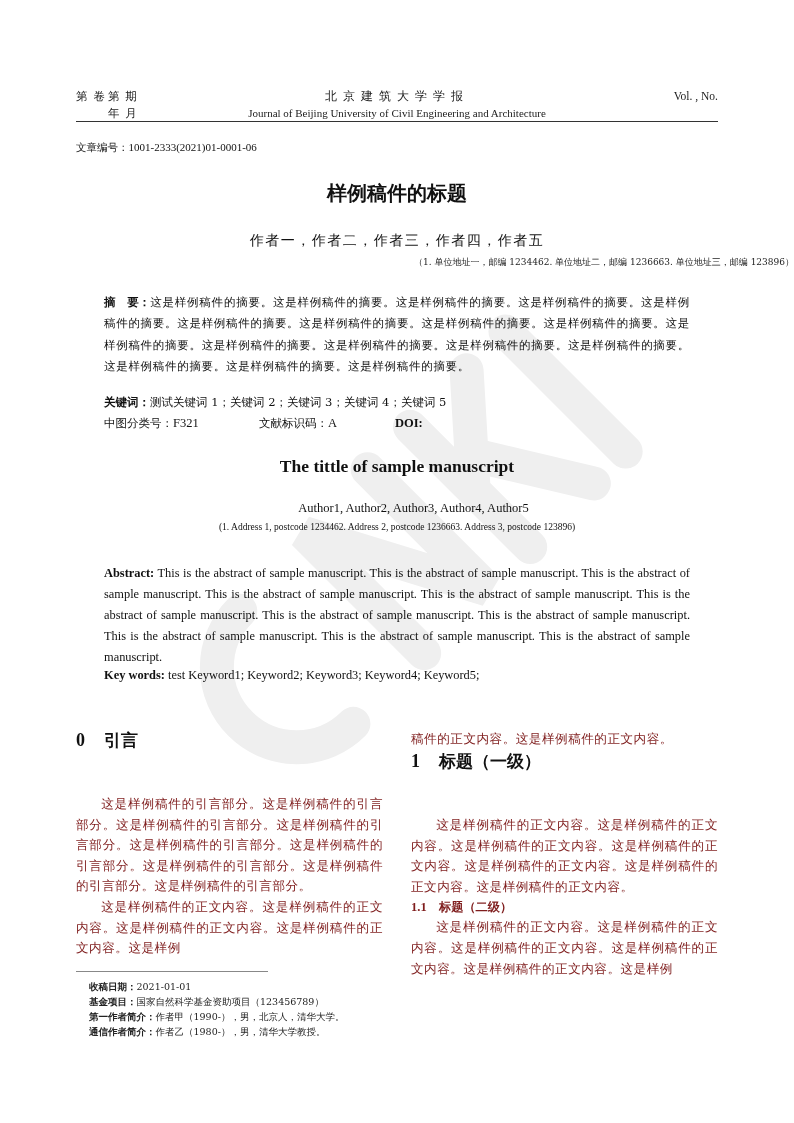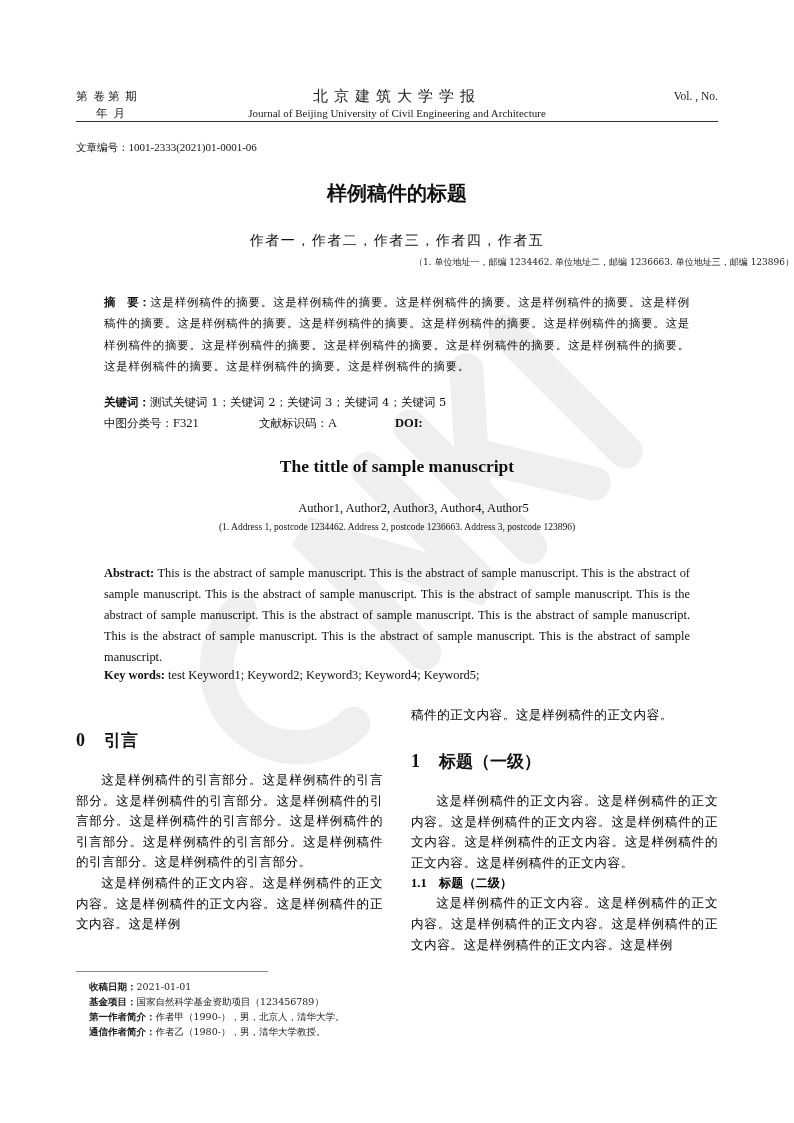--- a/index.html
+++ b/index.html
@@ -10,24 +10,24 @@
     position: absolute; left: 150px; top: 270px; width: 520px; height: 520px;
     pointer-events: none; z-index: 0;
   }
   .watermark svg { width: 100%; height: 100%; }
 
   .page { position: absolute; inset: 0; z-index: 1; }
 
   
   .hdr { position: absolute; left: 76px; right: 76px; top: 88px; height: 34px; font-size: 11.5px; color: #222; }
   .hdr-left { position: absolute; left: 0; top: 0; line-height: 17px; }
-  .hdr-left .l2 { padding-left: 20px; }
+  .hdr-left .l2 { padding-left: 20px; text-align: right; }
   .hdr-left span { letter-spacing: 3px; }
   .hdr-center { position: absolute; left: 0; right: 0; top: 0; text-align: center; line-height: 17px; }
-  .hdr-center .cn { letter-spacing: 6px; font-size: 15px; }
+  .hdr-center .cn { letter-spacing: 6px; font-size: 12px; }
   .hdr-center .en { font-size: 11px; }
   .hdr-right { position: absolute; right: 0; top: 0; line-height: 17px; font-size: 11.5px; }
   .hdr-rule { position: absolute; left: 76px; right: 76px; top: 121px; border-top: 1.6px solid #333; }
 
   .article-no { position: absolute; left: 76px; top: 141px; font-size: 10.5px; font-family: "DejaVu Sans", sans-serif; }
   .article-no .v { font-family: "Liberation Serif", serif; font-size: 11px; }
 
   .title-cn { position: absolute; left: 0; right: 0; top: 180px; text-align: center; font-size: 20px; font-weight: bold; font-family: "DejaVu Sans", sans-serif; }
   .authors-cn { position: absolute; left: 0; right: 0; top: 232px; text-align: center; font-size: 14px; letter-spacing: 1.5px; font-family: "DejaVu Serif", serif; }
   .addr-cn { position: absolute; left: 0; right: 0; top: 256px; text-align: right; font-size: 9px; font-family: "DejaVu Serif", serif; color: #222; }
@@ -44,21 +44,21 @@
 
   .title-en { position: absolute; left: 0; right: 0; top: 456px; text-align: center; font-size: 17.5px; font-weight: bold; }
   .authors-en { position: absolute; left: 0; right: 0; top: 501px; text-align: center; font-size: 12.5px; margin-left: 33px; }
   .addr-en { position: absolute; left: 0; right: 0; top: 522px; text-align: center; font-size: 9.5px; }
 
   .abs-en { position: absolute; left: 104px; right: 104px; top: 563px; font-size: 12.4px; line-height: 21px; text-align: justify; }
   .abs-en b, .kw-en b { font-weight: bold; }
   .kw-en { position: absolute; left: 104px; right: 104px; top: 666px; font-size: 12.4px; line-height: 18px; }
 
   
-  .col { position: absolute; width: 307px; font-family: "DejaVu Serif", serif; font-size: 12.6px; line-height: 20.6px; text-align: justify; color: #000000; }
+  .col { position: absolute; width: 307px; font-family: "DejaVu Serif", serif; font-size: 12.6px; line-height: 20.6px; text-align: justify; color: #7f1d1d; margin-top: 24px; }
   .col-left { left: 76px; top: 770px; }
   .col-right { left: 411px; }
   .para { text-indent: 2em; letter-spacing: 0.5px; }
   .cont { letter-spacing: 0.5px; }
 
   .h1 { position: absolute; font-size: 17px; font-weight: bold; font-family: "DejaVu Sans", sans-serif; }
   .h1 .num { font-family: "Liberation Serif", serif; font-size: 18px; display: inline-block; width: 28px; }
   .h2 { font-size: 12.2px; font-weight: bold; font-family: "DejaVu Sans", sans-serif; line-height: 20px; }
   .h2 .num { font-family: "Liberation Serif", serif; font-size: 12.5px; display: inline-block; width: 28px; }
 

